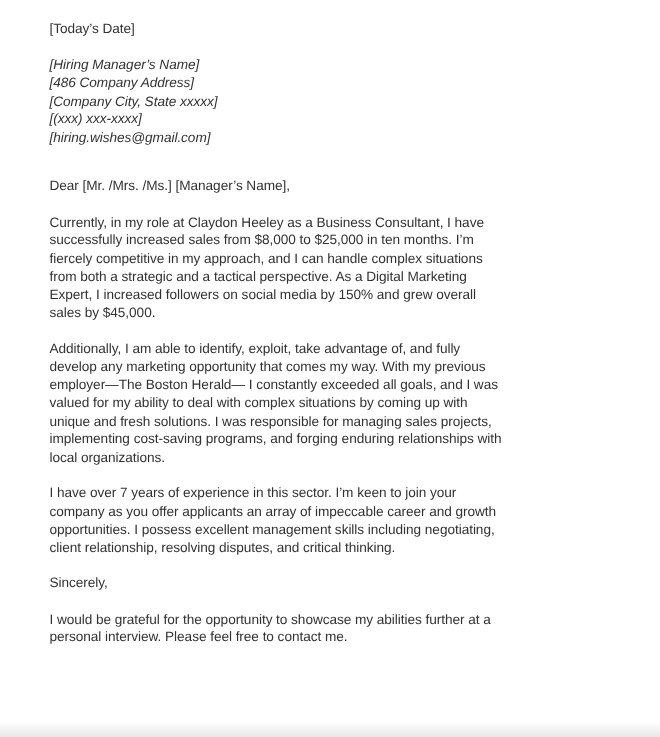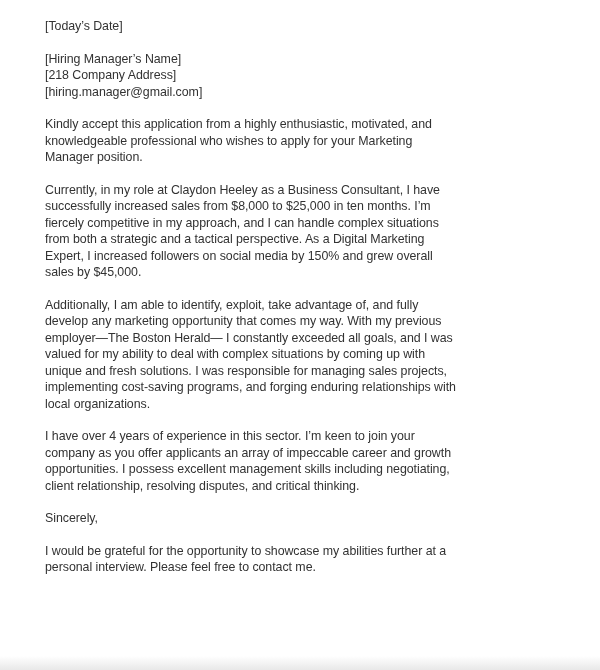--- a/index.html
+++ b/index.html
@@ -28,21 +28,22 @@
     line-height: 16.5px;
     letter-spacing: -0.05px;
   }
   .letter p {
     margin: 0 0 16px 0;
   }
   .addr-line {
     margin: 0;
   }
   .recipient-block {
-    margin: 0 0 16px 0;
+    margin: 0 0 28px 0;
+    font-style: italic;
   }
   .bottom-fade {
     position: absolute;
     left: 0;
     bottom: 0;
     width: 600px;
     height: 14px;
     background: linear-gradient(to bottom, rgba(233,233,233,0) 0%, rgba(228,228,228,0.85) 100%);
     pointer-events: none;
   }
@@ -50,33 +51,35 @@
 </head>
 <body>
 
 <div class="page">
   <div class="letter">
 
     <p>[Today’s Date]</p>
 
     <div class="recipient-block">
       <div class="addr-line">[Hiring Manager’s Name]</div>
-      <div class="addr-line">[218 Company Address]</div>
-      <div class="addr-line">[hiring.manager@gmail.com]</div>
+      <div class="addr-line">[486 Company Address]</div>
+      <div class="addr-line">[Company City, State xxxxx]</div>
+      <div class="addr-line">[(xxx) xxx-xxxx]</div>
+      <div class="addr-line">[hiring.wishes@gmail.com]</div>
     </div>
 
+    <p>Dear [Mr. /Mrs. /Ms.] [Manager’s Name],</p>
 
-    <p>Kindly accept this application from a highly enthusiastic, motivated, and knowledgeable professional who wishes to apply for your Marketing Manager position.</p>
 
 
     <p>Currently, in my role at Claydon Heeley as a Business Consultant, I have successfully increased sales from $8,000 to $25,000 in ten months. I’m fiercely competitive in my approach, and I can handle complex situations from both a strategic and a tactical perspective. As a Digital Marketing Expert, I increased followers on social media by 150% and grew overall sales by $45,000.</p>
 
     <p>Additionally, I am able to identify, exploit, take advantage of, and fully develop any marketing opportunity that comes my way. With my previous employer—The Boston Herald— I constantly exceeded all goals, and I was valued for my ability to deal with complex situations by coming up with unique and fresh solutions. I was responsible for managing sales projects, implementing cost-saving programs, and forging enduring relationships with local organizations.</p>
 
-    <p>I have over 4 years of experience in this sector. I’m keen to join your company as you offer applicants an array of impeccable career and growth opportunities. I possess excellent management skills including negotiating, client relationship, resolving disputes, and critical thinking.</p>
+    <p>I have over 7 years of experience in this sector. I’m keen to join your company as you offer applicants an array of impeccable career and growth opportunities. I possess excellent management skills including negotiating, client relationship, resolving disputes, and critical thinking.</p>
 
     <p>Sincerely,</p>
 
     <p>I would be grateful for the opportunity to showcase my abilities further at a personal interview. Please feel free to contact me.</p>
 
 
   </div>
 
   <div class="bottom-fade"></div>
 </div>

